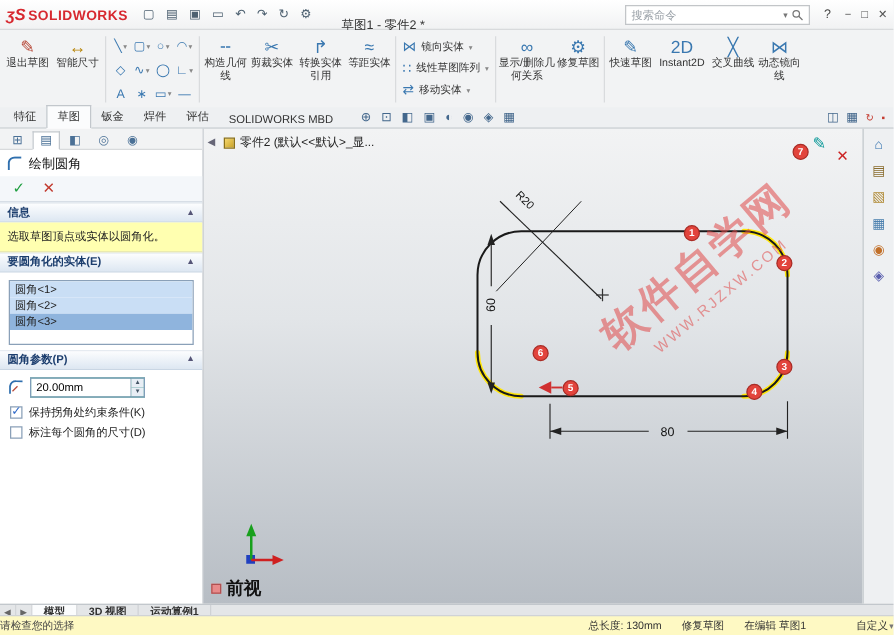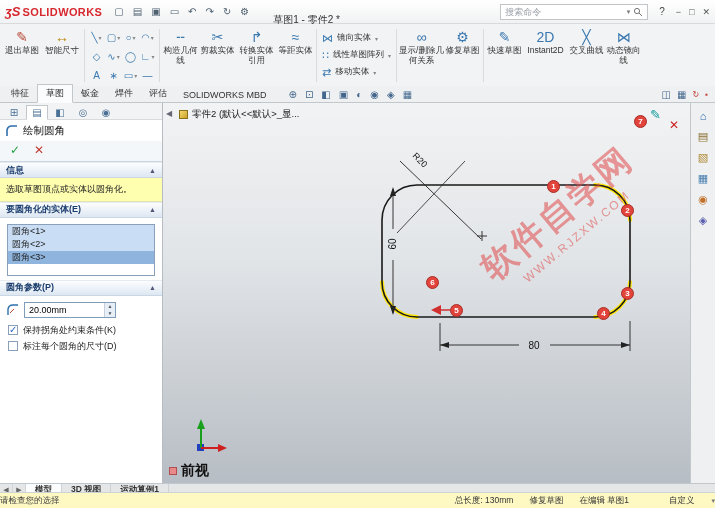--- a/index.html
+++ b/index.html
@@ -88,21 +88,21 @@
 
   
   .bottomtabs{position:absolute;left:0;right:0;bottom:12px;height:13px;background:#e4e6e8;border-top:1px solid #c2c7cc;display:flex;align-items:stretch;font-size:8.5px;font-weight:bold;}
   .btarrow{width:13px;display:flex;align-items:center;justify-content:center;color:#666;font-size:7px;border-right:1px solid #d2d5d8;}
   .btab{padding:0 9px;display:flex;align-items:center;border-right:1px solid #cfd2d5;color:#333;white-space:nowrap;}
   .btab.active{background:#fbfcfd;}
 
   
   .statusbar{position:absolute;left:0;right:0;bottom:0;height:16px;background:#fef9c3;border-top:1px solid #d0d3d6;display:flex;align-items:center;font-size:8.5px;color:#444;padding:0 0;}
   .sb-right{margin-left:auto;display:flex;gap:16px;align-items:center;color:#333;}
-  .sb-units{display:flex;gap:17px;align-items:center;margin-left:24px;}
+  .sb-units{display:flex;gap:1px;align-items:center;margin-left:24px;}
 </style>
 </head>
 <body>
 
 <div id="app">
 
   <div class="titlebar">
     <div class="logo">
       <span class="logo-mark">ʒS</span>
       <span class="logo-text">SOLIDWORKS</span>

